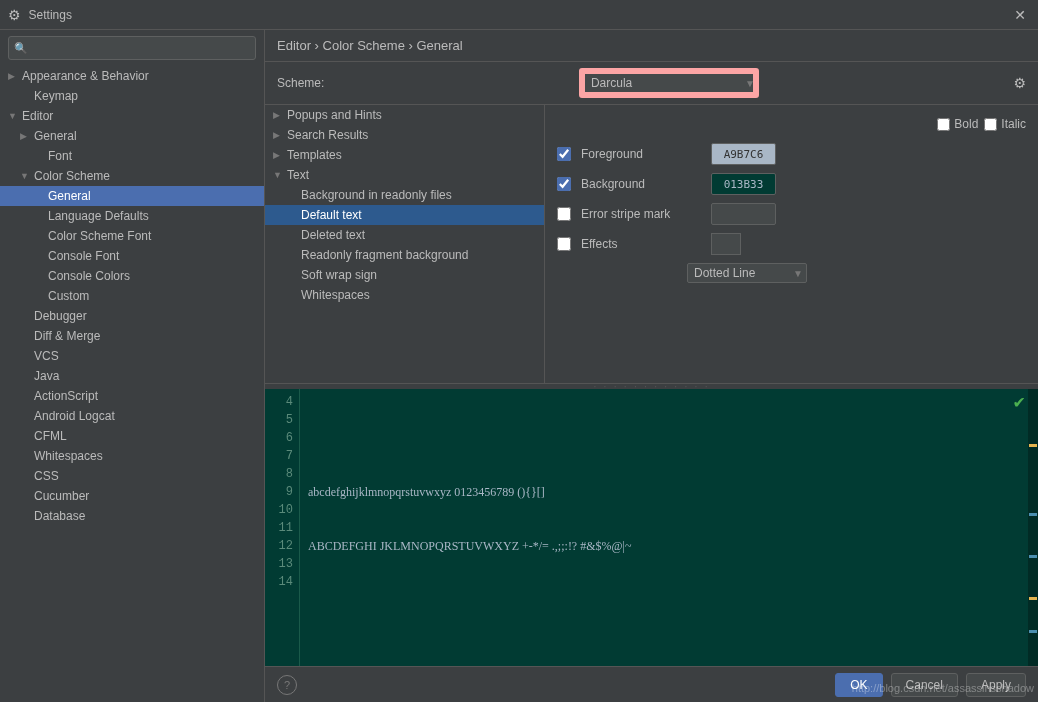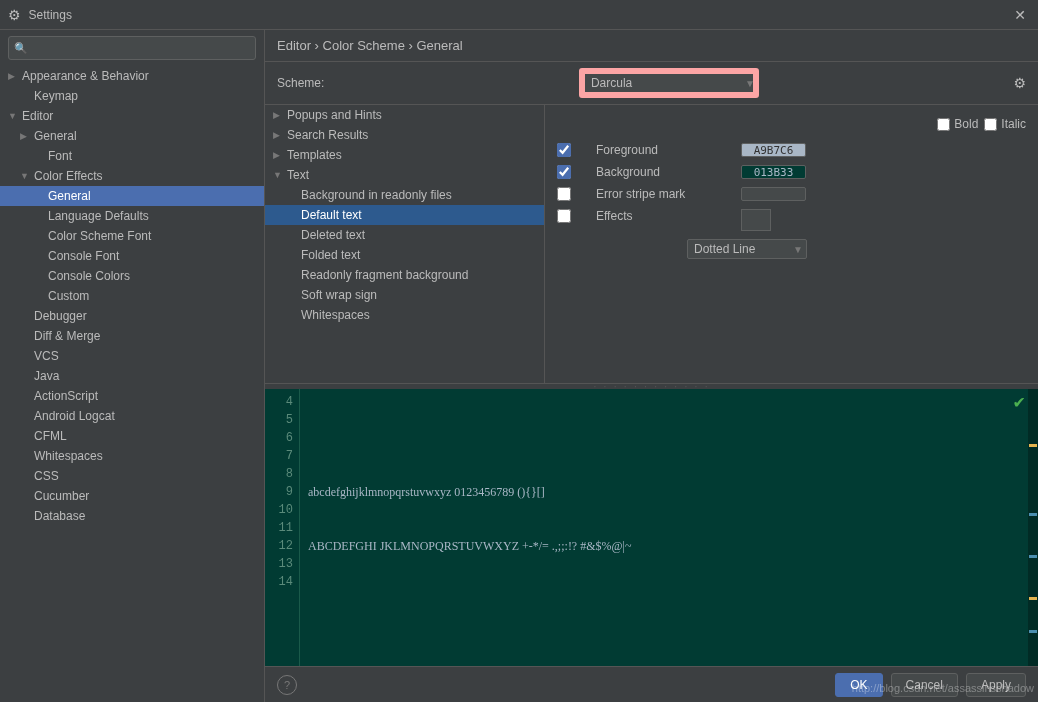--- a/index.html
+++ b/index.html
@@ -162,30 +162,31 @@
     .properties-panel {
       flex: 1;
       padding: 12px;
       background: #3c3f41;
       display: flex;
       flex-direction: column;
       gap: 8px;
     }
     .prop-row {
       display: flex;
-      gap: 25px;
+      align-items: center;
+      gap: 10px;
     }
     .prop-checkbox {
       width: 14px; height: 14px;
       accent-color: #4b6eaf;
       cursor: pointer;
     }
     .prop-label { font-size: 12px; color: #bbbbbb; width: 120px; }
     .prop-color-box {
-      width: 65px; height: 14px;
+      width: 65px; height: 22px;
       border: 1px solid #5e6060;
       border-radius: 2px;
       display: flex; align-items: center; justify-content: center;
       font-size: 11px; font-family: monospace;
       cursor: pointer;
     }
     .bold-italic-row {
       display: flex;
       gap: 6px;
       margin-bottom: 4px;
@@ -356,21 +357,21 @@
         <span class="label">General</span>
       </div>
 
       <div class="tree-item indent-2">
         <span class="arrow"></span>
         <span class="label">Font</span>
       </div>
 
       <div class="tree-item indent-1">
         <span class="arrow">▼</span>
-        <span class="label">Color Effects</span>
+        <span class="label">Color Scheme</span>
       </div>
 
       <div class="tree-item indent-2 selected">
         <span class="arrow"></span>
         <span class="label">General</span>
       </div>
 
       <div class="tree-item indent-2">
         <span class="arrow"></span>
         <span class="label">Language Defaults</span>
@@ -502,24 +503,20 @@
         <div class="cs-tree-item cs-indent-1 selected">
           <span class="arrow"></span>
           <span class="label">Default text</span>
         </div>
 
         <div class="cs-tree-item cs-indent-1">
           <span class="arrow"></span>
           <span class="label">Deleted text</span>
         </div>
 
-        <div class="cs-tree-item cs-indent-1">
-          <span class="arrow"></span>
-          <span class="label">Folded text</span>
-        </div>
 
         <div class="cs-tree-item cs-indent-1">
           <span class="arrow"></span>
           <span class="label">Readonly fragment background</span>
         </div>
 
         <div class="cs-tree-item cs-indent-1">
           <span class="arrow"></span>
           <span class="label">Soft wrap sign</span>
         </div>

